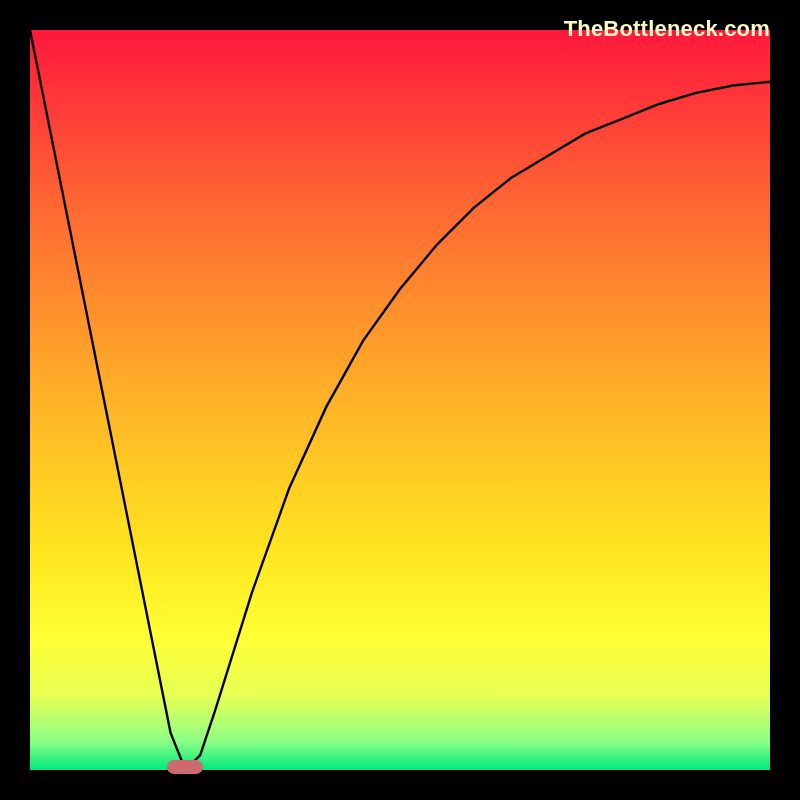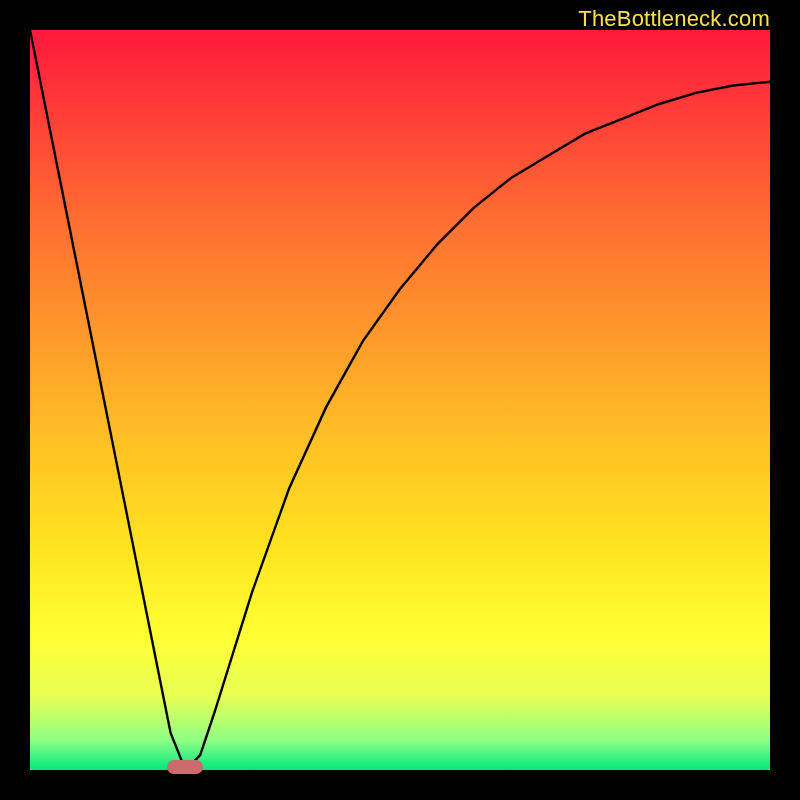--- a/index.html
+++ b/index.html
@@ -21,25 +21,25 @@
   }
   .gradient {
     position: absolute;
     left: 0;
     top: 0;
     width: 100%;
     height: 100%;
   }
   .watermark {
     position: absolute;
-    top: 6px;
+    top: 16px;
     right: 30px;
-    color: #fde047;
+    color: #fef9c3;
     font-size: 22px;
-    font-weight: 400;
+    font-weight: 700;
     letter-spacing: 0.2px;
   }
   .curve {
     position: absolute;
     left: 0;
     top: 0;
     width: 100%;
     height: 100%;
   }
   .marker {

